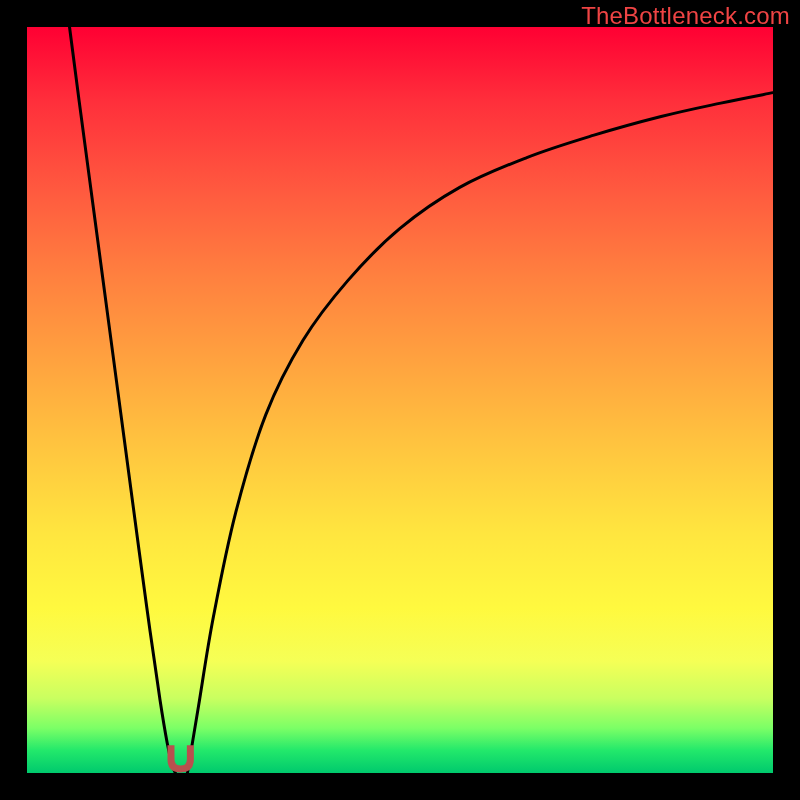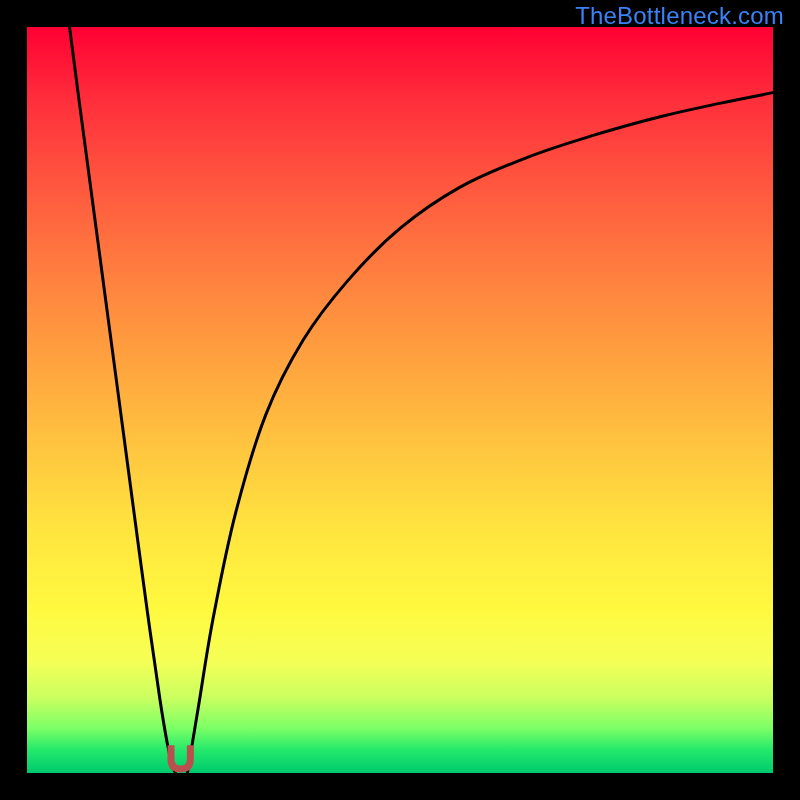--- a/index.html
+++ b/index.html
@@ -29,22 +29,22 @@
       #f5ff56 85%,
       #c9ff60 90%,
       #7bff66 94%,
       #22e86b 97%,
       #00c96d 100%
     );
   }
   .watermark {
     position: absolute;
     top: 2px;
-    right: 16px;
-    color: #3b82f6;
+    right: 10px;
+    color: #ef4444;
     font-size: 24px;
     font-weight: 500;
     letter-spacing: 0.2px;
   }
   svg.curves {
     position: absolute;
     left: 0;
     top: 0;
     width: 746px;
     height: 746px;

